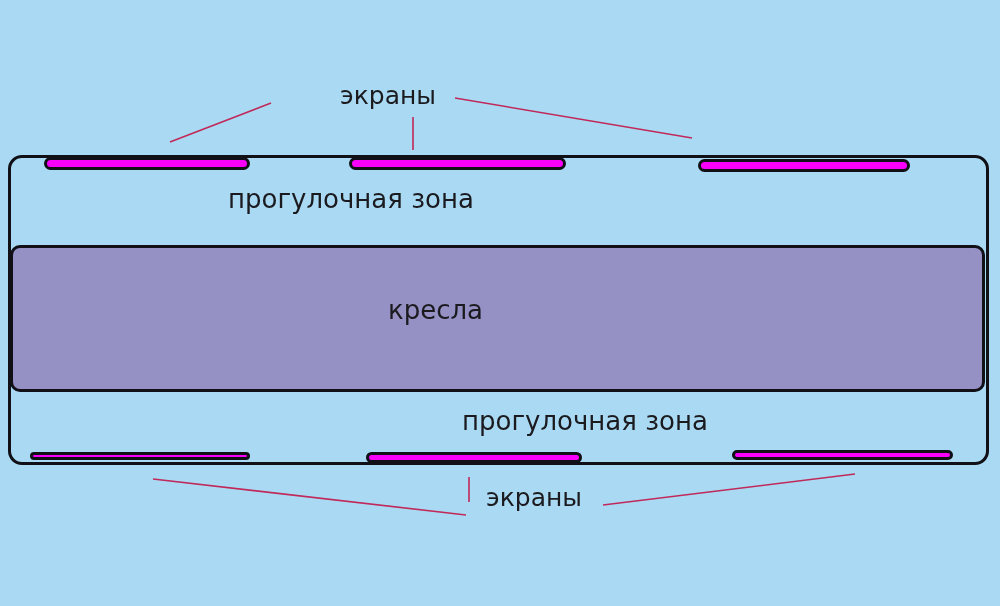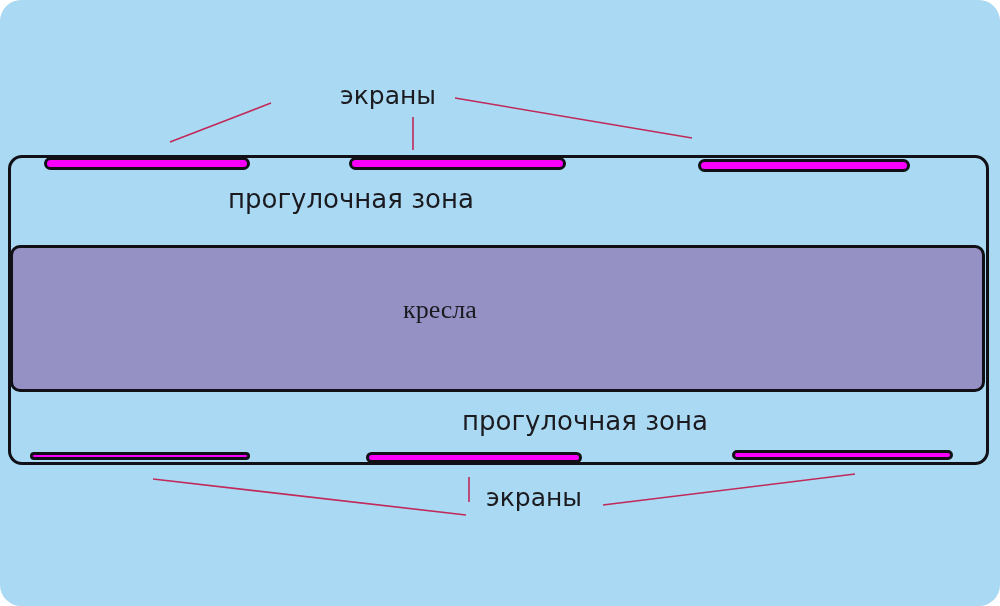--- a/index.html
+++ b/index.html
@@ -5,21 +5,20 @@
   html, body {
     margin: 0;
     padding: 0;
   }
   .scene {
     position: relative;
     width: 1000px;
     height: 606px;
     overflow: hidden;
     font-family: "DejaVu Sans", "Liberation Sans", sans-serif;
-    border-radius: 21px;
   }
   .lines {
     position: absolute;
     left: 0;
     top: 0;
     width: 1000px;
     height: 606px;
     pointer-events: none;
   }
   .lines line {
@@ -51,25 +50,24 @@
     left: 10px;
     top: 245px;
     width: 975px;
     height: 147px;
     border: 3px solid;
     border-radius: 10px;
     box-sizing: border-box;
   }
   .seats-label {
     position: absolute;
-    left: 390px;
+    left: 375px;
     top: 47px;
     font-size: 26px;
     white-space: nowrap;
-    font-family: Liberation Serif, serif;
   }
   .bar {
     position: absolute;
     border: 3px solid;
     border-radius: 8px;
     box-sizing: border-box;
   }
   .bar-t1 { left: 44px;  top: 157px; width: 206px; height: 13px; }
   .bar-t2 { left: 349px; top: 157px; width: 217px; height: 13px; }
   .bar-t3 { left: 698px; top: 159px; width: 212px; height: 13px; }

